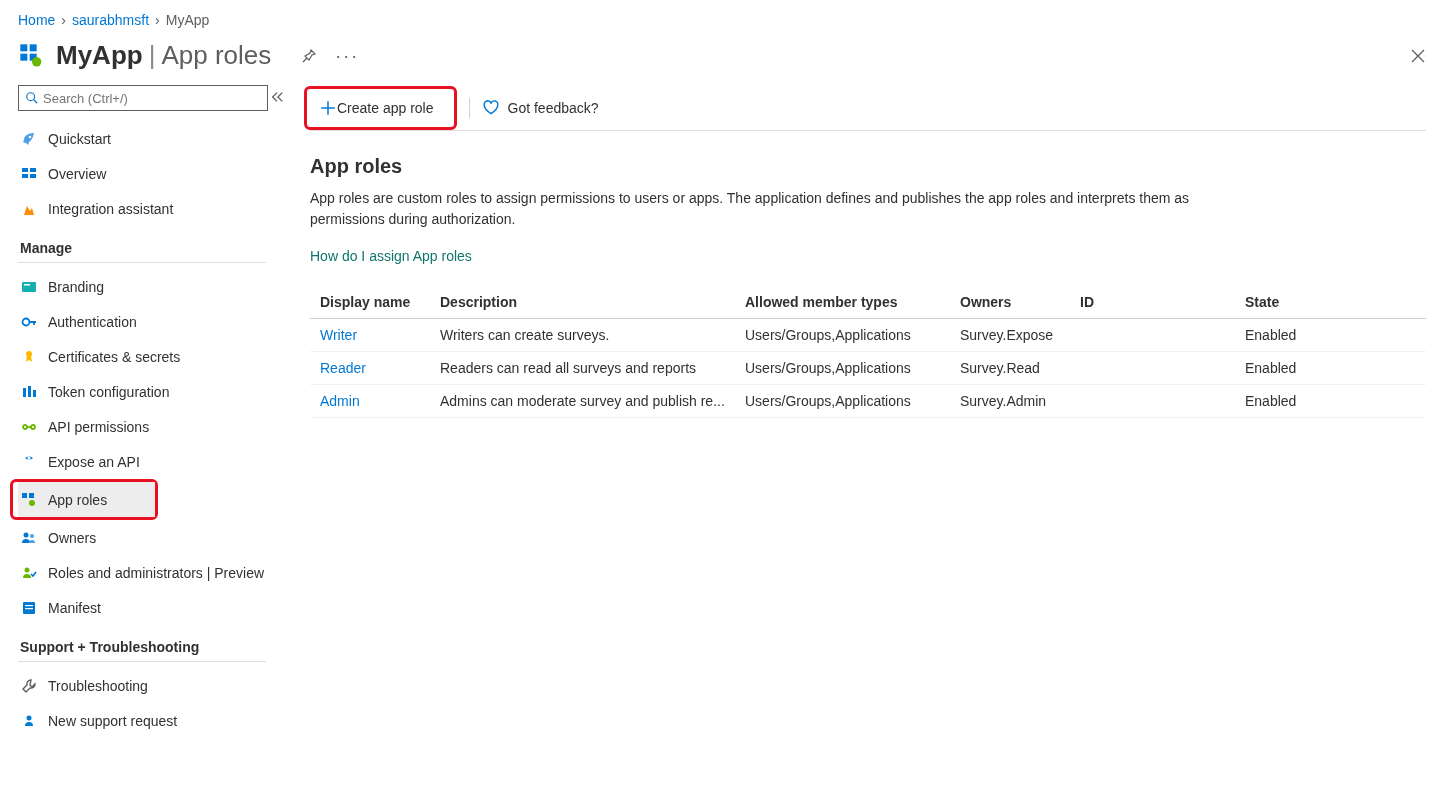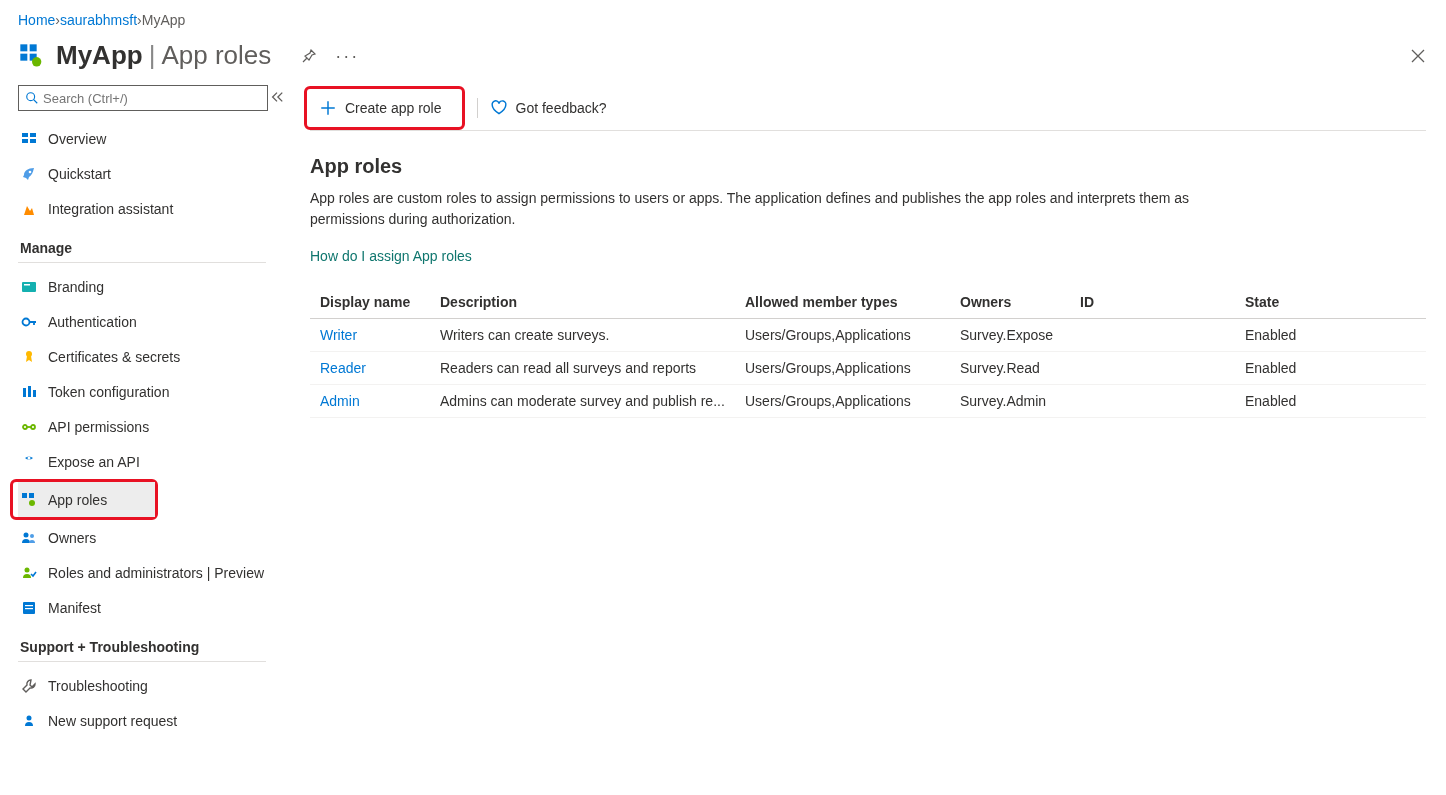--- a/index.html
+++ b/index.html
@@ -1,18 +1,18 @@
 <!DOCTYPE html>
 <html><head>
   <meta charset="utf-8">
   <style>
     * { box-sizing: border-box; margin: 0; padding: 0; font-family: "Segoe UI", -apple-system, sans-serif; }
     body { background: #fff; color: #323130; font-size: 14px; width: 1446px; height: 795px; overflow: hidden; }
     
-    .breadcrumb { padding: 12px 18px 6px; font-size: 14px; display: flex; align-items: center; }
+    .breadcrumb { padding: 12px 18px 6px; font-size: 14px; display: flex; align-items: center; gap: 6px; }
     .breadcrumb a { color: #0078d4; text-decoration: none; }
     .breadcrumb .sep { color: #605e5c; }
     .breadcrumb span.cur { color: #605e5c; }
     
     .header { display: flex; align-items: center; padding: 6px 18px 14px; }
     .header-icon { width: 28px; height: 28px; margin-right: 10px; display:flex; align-items:flex-end; justify-content:center; }
     .header-title { font-size: 26px; font-weight: 600; }
     .header-sub { font-size: 26px; font-weight: 400; color: #605e5c; }
     .header-pipe { font-size: 26px; font-weight: 400; color: #888; padding: 0 6px; }
     .header-actions { margin-left: auto; display:flex; gap:12px; align-items:center; }
@@ -31,21 +31,21 @@
     .nav-item.selected { background: #ededed; }
     .nav-item .nav-icon { width: 18px; height:18px; margin-right: 10px; display:flex; align-items:center; justify-content:center; }
     .section-header { font-weight: 600; font-size: 14px; padding: 14px 0 6px 2px; border-bottom:1px solid #e1dfdd; margin-bottom:6px; width: 248px;}
     .nav-list { width: 268px; }
     
     .content { flex:1; padding-left: 22px; padding-right: 20px; }
     .toolbar-row { display:flex; align-items:center; height:40px; margin-top: 6px; border-bottom:1px solid #e1dfdd; padding-bottom:6px;}
     .toolbar-pin { margin-right: 18px; color:#605e5c; cursor:pointer; display:flex; }
     .toolbar-dots { margin-right: 18px; color:#605e5c; cursor:pointer; font-size:18px; letter-spacing:2px; line-height:1; }
     
-    .create-btn { display:flex; align-items:center; gap:8px; cursor:pointer; padding: 0 12px 0 4px; height: 34px;}
+    .create-btn { display:flex; align-items:center; cursor:pointer; padding: 0 12px 0 4px; height: 34px;}
     .create-btn svg { width:18px; height:18px; color:#0078d4; }
     .create-btn span { font-size:14px; }
     .highlight-box { border:3px solid #e81123; border-radius:6px; padding: 2px 8px; margin-left:-6px; }
     .tb-divider { width:1px; height:20px; background:#d2d0ce; margin:0 12px; }
     .feedback-btn { display:flex; align-items:center; gap:8px; cursor:pointer; }
     .feedback-btn svg { width:18px; height:18px; color:#0078d4; }
     
     .section-title { font-size: 20px; font-weight:600; margin-top:24px; }
     .section-desc { font-size:14px; color:#323130; margin-top:10px; max-width: 880px; line-height:1.5; }
     .help-link { color:#0f766e; font-size:14px; display:inline-block; margin-top:18px; text-decoration:none; }
@@ -115,36 +115,36 @@
         <svg width="14" height="14" viewBox="0 0 16 16" fill="none" stroke="currentColor" stroke-width="1.5">
             <path d="M8 3l-5 5 5 5M14 3l-5 5 5 5"></path>
           </svg>
       </span>
     </div>
 
     <div class="nav-list">
       <div class="nav-item">
         <span class="nav-icon">
             <svg viewBox="0 0 16 16" width="16" height="16">
+              <path d="M3 9c0-4 4-7 10-7-1 3-1 6-5 9l-1 3-2-2-3-1z" fill="#4f9de7"></path>
+              <circle cx="9" cy="6" r="1.3" fill="#fff"></circle>
+            </svg>
+          </span>
+        <span>Quickstart</span>
+      </div>
+      <div class="nav-item">
+        <span class="nav-icon">
+            <svg viewBox="0 0 16 16" width="16" height="16">
               <rect x="1" y="2" width="6" height="4" fill="#0078d4"></rect>
               <rect x="9" y="2" width="6" height="4" fill="#0078d4"></rect>
               <rect x="1" y="8" width="6" height="4" fill="#0078d4"></rect>
               <rect x="9" y="8" width="6" height="4" fill="#0078d4"></rect>
             </svg>
           </span>
         <span>Overview</span>
-      </div>
-      <div class="nav-item">
-        <span class="nav-icon">
-            <svg viewBox="0 0 16 16" width="16" height="16">
-              <path d="M3 9c0-4 4-7 10-7-1 3-1 6-5 9l-1 3-2-2-3-1z" fill="#4f9de7"></path>
-              <circle cx="9" cy="6" r="1.3" fill="#fff"></circle>
-            </svg>
-          </span>
-        <span>Quickstart</span>
       </div>
       <div class="nav-item">
         <span class="nav-icon">
             <svg viewBox="0 0 16 16" width="16" height="16">
               <path d="M3 14l3-9 3 5 2-3 2 7z" fill="#ff8c00"></path>
             </svg>
           </span>
         <span>Integration assistant</span>
       </div>
 

